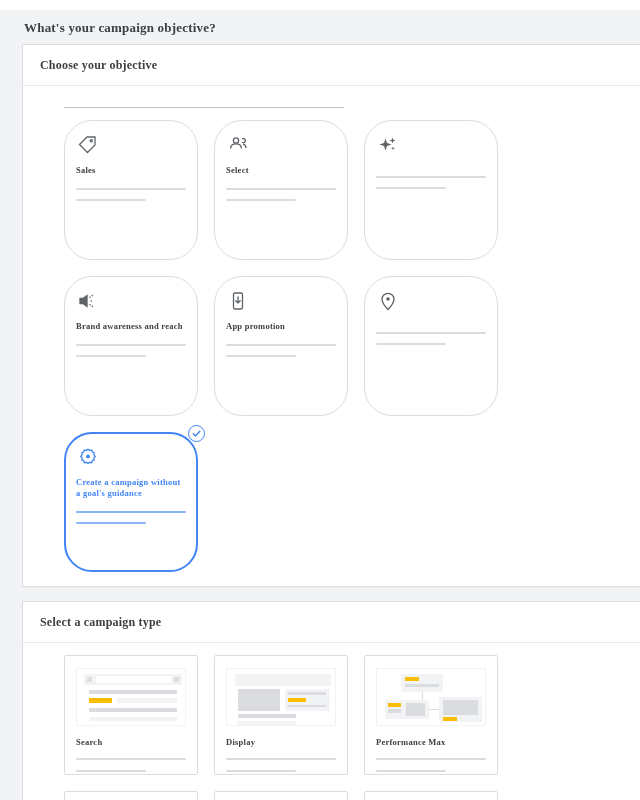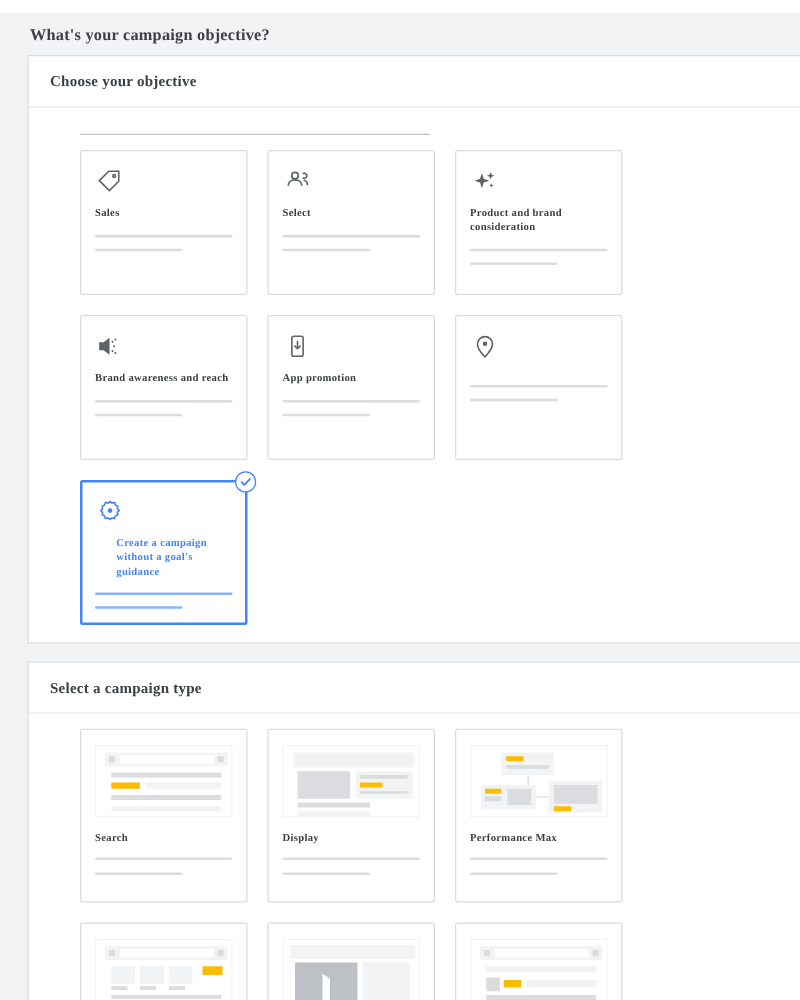--- a/index.html
+++ b/index.html
@@ -55,46 +55,46 @@
   }
   .card {
     position: relative;
     width: 134px;
     border: 1px solid #dadce0;
     border-radius: 2px;
     background: #ffffff;
     padding: 12px 11px 13px 11px;
   }
   .card.selected { border: 2px solid #4285f4; padding: 11px 10px 12px 10px; }
-  .obj-card { height: 116px; }
+  .obj-card { height: 140px; border-radius: 28px; }
   .obj-icon { height: 32px; color: #5f6368; }
   .obj-icon svg { display: block; }
   .card.selected .obj-icon { color: #4285f4; }
   .card-title {
     font-size: 8.5px;
     font-weight: bold;
     color: #3c4043;
     line-height: 1.35;
     letter-spacing: .25px;
     min-height: 12px;
   }
-  .card.selected .card-title { color: #4285f4; margin-left: 17px; }
+  .card.selected .card-title { color: #4285f4; }
   .lines { margin-top: 11px; }
   .ln { height: 2px; background: #dadce0; border-radius: 1px; }
   .ln.long { width: 100%; margin-bottom: 9px; }
   .ln.short { width: 64%; }
   .card.selected .ln { background: #8ab4f8; }
   .check {
     position: absolute; top: -9px; right: -9px;
     width: 17px; height: 17px; border-radius: 50%;
     background: #ffffff; border: 1.4px solid #4285f4;
     display: flex; align-items: center; justify-content: center;
   }
   .check svg { display: block; }
-  .type-card { height: 139px; }
+  .type-card { height: 120px; }
   .thumb {
     width: 100%; height: 58px;
     background: #ffffff;
     border: 1px solid #f1f3f4;
     margin-bottom: 11px;
     position: relative; overflow: hidden;
   }
   .thumb i { position: absolute; display: block; }
   .g2 { background: #dadce0; }
   .g3 { background: #bdc1c6; }
@@ -156,21 +156,20 @@
 
 
         <div class="card obj-card">
           <div class="obj-icon">
             <svg width="24" height="24" viewBox="0 0 24 24" fill="currentColor">
               <path d="M9.5 5.5 L11 10 L15.5 11.5 L11 13 L9.5 17.5 L8 13 L3.5 11.5 L8 10 Z"></path>
               <path d="M16.5 4.5 L17.3 6.7 L19.5 7.5 L17.3 8.3 L16.5 10.5 L15.7 8.3 L13.5 7.5 L15.7 6.7 Z"></path>
               <path d="M17 13.5 L17.5 14.8 L18.8 15.3 L17.5 15.8 L17 17.1 L16.5 15.8 L15.2 15.3 L16.5 14.8 Z"></path>
             </svg>
           </div>
-          <div class="card-title">Product and brand consideration</div>
           <div class="lines">
             <div class="ln long"></div>
               <div class="ln short"></div>
           </div>
         </div>
 
         <div class="card obj-card">
           <div class="obj-icon">
             <svg width="24" height="24" viewBox="0 0 24 24" fill="none" stroke="currentColor" stroke-width="1.3">
               <path d="M4 9.5h3l4-3v11l-4-3H4z" fill="currentColor"></path>

